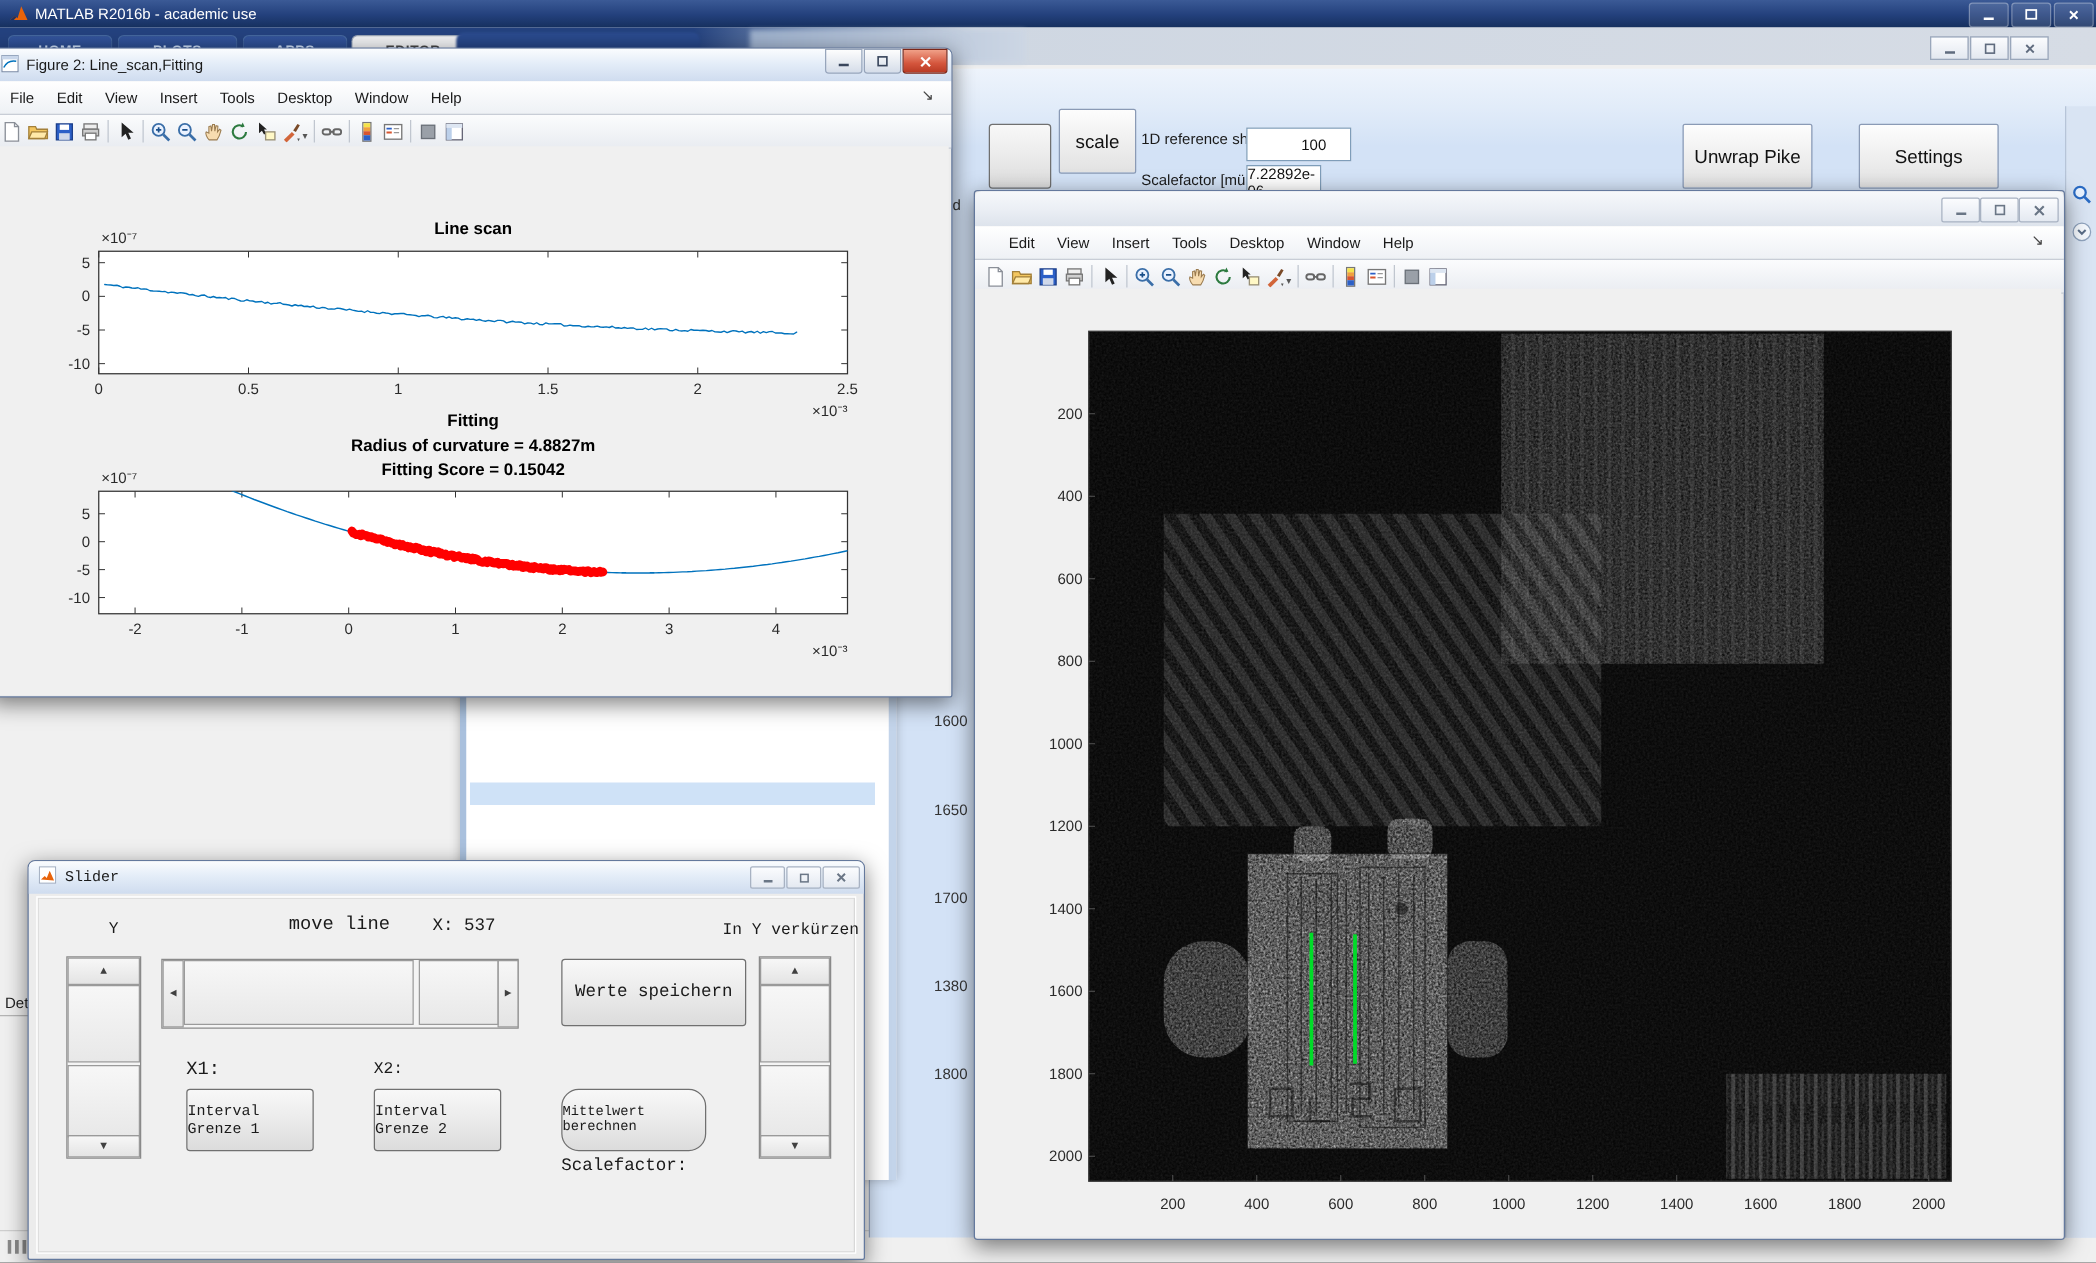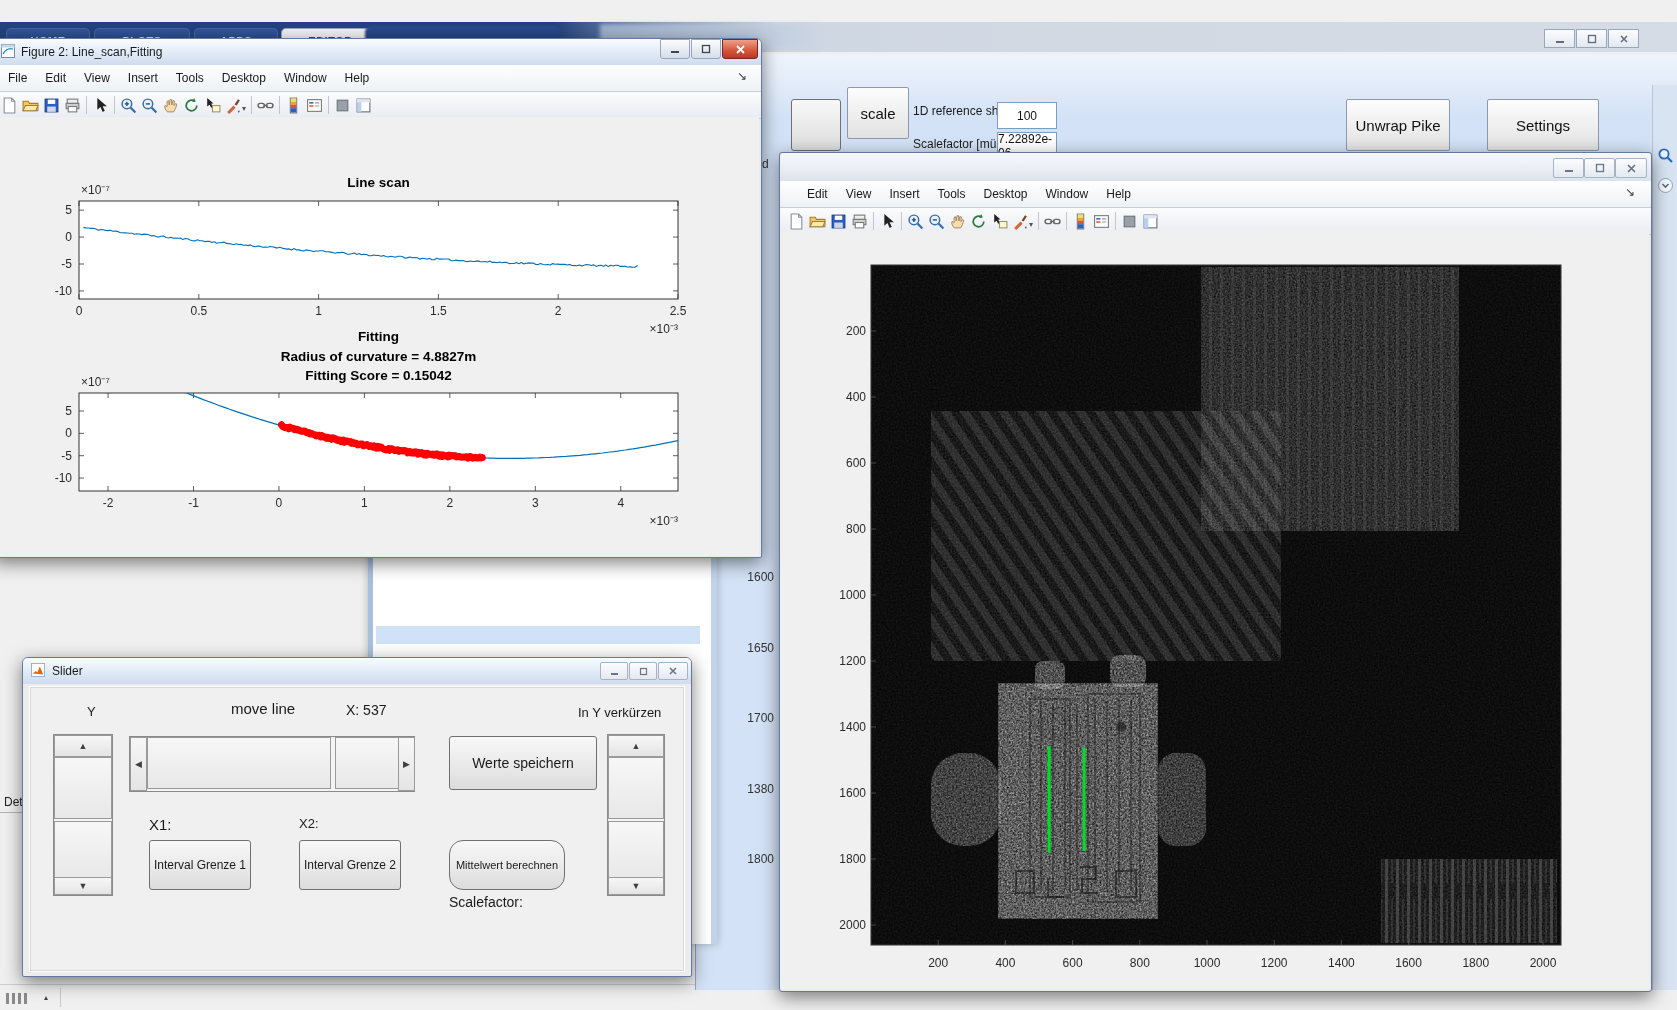--- a/index.html
+++ b/index.html
@@ -59,20 +59,46 @@
   .sarrow{position:absolute;display:flex;align-items:center;justify-content:center;
     font-size:9px;color:#404040;background:linear-gradient(180deg,#f7f7f7,#e4e4e4);border:1px solid #9a9a9a;}
   .sidelab{position:absolute;width:70px;text-align:right;font-size:12px;color:#333;}
   .imglab{font-size:12px;fill:#2a2a2a;font-family:"Liberation Sans",sans-serif;}
 </style>
 </head>
 <body>
 
 <div id="screen">
 
+  <div class="abs" id="titlebar">
+    <span class="abs" style="left:7px;top:3px;">
+      <svg width="16" height="16" viewBox="0 0 16 16">
+          <path d="M1 13l4-3.5 2 2L10 2l5 11z" fill="#e8630a"></path>
+          <path d="M1 13l4-3.5 1.2 1.2L4 13z" fill="#20315e"></path>
+        </svg>
+    </span>
+    <span style="margin-left:28px;">MATLAB R2016b - academic use</span>
+    <span class="abs" style="left:1573px;top:2px;display:flex;">
+      <span class="capbtn">
+          <svg width="12" height="12">
+            <rect x="2" y="8" width="8" height="2" fill="#fff"></rect>
+          </svg>
+        </span>
+      <span class="capbtn">
+          <svg width="12" height="12">
+            <rect x="2" y="2" width="8" height="7" fill="none" stroke="#fff" stroke-width="1.4"></rect>
+          </svg>
+        </span>
+      <span class="capbtn">
+          <svg width="12" height="12">
+            <path d="M3 3l6 6M9 3l-6 6" stroke="#fff" stroke-width="1.6"></path>
+          </svg>
+        </span>
+    </span>
+  </div>
 
   <div class="abs" id="ribbonrow">
     <div id="tabs">
         <div class="rtab" style="left: 6px; width: 82px;">HOME</div>
         <div class="rtab" style="left: 94px; width: 94px;">PLOTS</div>
         <div class="rtab" style="left: 194px; width: 82px;">APPS</div>
         <div class="rtab active" style="left: 281px; width: 97px;">EDITOR</div>
       </div>
     <div class="abs" style="left:365px;top:4px;width:195px;height:26px;border-radius:6px 6px 0 0;background:linear-gradient(#2c4c90,#1d3a76);filter:blur(1px);"></div>
     <div class="abs" style="left:600px;top:2px;width:220px;height:26px;background:linear-gradient(90deg,#9db0cc,#ccd6e4);filter:blur(2px);"></div>
@@ -107,21 +133,21 @@
     <span class="abs" style="left:44px;top:8px;font-size:8px;color:#444;">▴</span>
     <span class="abs" style="left:60px;top:3px;width:1px;height:19px;background:#c9c9c9;"></span>
   </div>
 
   <div class="abs" id="maingui" style="left:695px;top:55px;width:982px;height:935px;
        background:linear-gradient(180deg,#eef4fc 0px,#e2ecf9 30px,#d3e2f6 62px,#d3e2f6 100%);
        border-left:1px solid #97a9c4;">
     <div class="btn" style="left:95px;top:44px;width:48px;height:50px;"></div>
     <div class="gbtn" style="left:151px;top:32px;width:60px;height:50px;">scale</div>
     <div class="lbl" style="left:217px;top:49px;">1D reference shift [px]:</div>
-    <div class="tbox" style="left:301px;top:47px;width:58px;height:25px;">100</div>
+    <div class="tbox" style="left:301px;top:47px;width:58px;height:25px;padding-left:24px;">100</div>
     <div class="lbl" style="left:217px;top:82px;">Scalefactor [müm]</div>
     <div class="tbox" style="left:301px;top:77px;width:58px;height:26px;">7.22892e-06</div>
     <div class="gbtn" style="left:650px;top:44px;width:102px;height:50px;font-size:15px;">Unwrap Pike</div>
     <div class="gbtn" style="left:791px;top:44px;width:110px;height:50px;font-size:15px;">Settings</div>
     <div class="lbl" style="left:66px;top:102px;font-size:12px;color:#333;">d</div>
     <div id="sidelabels">
         <div class="sidelab" style="left: 8px; top: 515px;">1600</div>
         <div class="sidelab" style="left: 8px; top: 585.5px; text-align: right;">1650</div>
         <div class="sidelab" style="left: 8px; top: 656px;">1700</div>
         <div class="sidelab" style="left: 8px; top: 726.5px;">1380</div>
@@ -639,21 +665,21 @@
           <text x="385.5" y="263" text-anchor="middle" font-weight="bold" font-size="13.5" fill="#000" font-family="&quot;Liberation Sans&quot;,sans-serif">Fitting Score = 0.15042</text>
           <clipPath id="clip276">
             <rect x="86" y="276" width="599" height="98"></rect>
           </clipPath>
           <path d="M86.0 225.1L89.8 227.2L93.5 229.2L97.3 231.2L101.1 233.1L104.8 235.1L108.6 237.0L112.4 238.9L116.1 240.8L119.9 242.7L123.7 244.6L127.4 246.4L131.2 248.3L135.0 250.1L138.7 251.9L142.5 253.6L146.3 255.4L150.0 257.1L153.8 258.9L157.6 260.6L161.3 262.3L165.1 263.9L168.9 265.6L172.6 267.2L176.4 268.8L180.2 270.4L183.9 272.0L187.7 273.6L191.5 275.1L195.3 276.6L199.0 278.1L202.8 279.6L206.6 281.1L210.3 282.6L214.1 284.0L217.9 285.4L221.6 286.8L225.4 288.2L229.2 289.6L232.9 290.9L236.7 292.3L240.5 293.6L244.2 294.9L248.0 296.1L251.8 297.4L255.5 298.6L259.3 299.9L263.1 301.1L266.8 302.3L270.6 303.4L274.4 304.6L278.1 305.7L281.9 306.8L285.7 307.9L289.4 309.0L293.2 310.1L297.0 311.1L300.7 312.2L304.5 313.2L308.3 314.2L312.0 315.1L315.8 316.1L319.6 317.0L323.3 318.0L327.1 318.9L330.9 319.7L334.6 320.6L338.4 321.5L342.2 322.3L345.9 323.1L349.7 323.9L353.5 324.7L357.2 325.5L361.0 326.2L364.8 326.9L368.5 327.6L372.3 328.3L376.1 329.0L379.8 329.6L383.6 330.3L387.4 330.9L391.2 331.5L394.9 332.1L398.7 332.7L402.5 333.2L406.2 333.7L410.0 334.2L413.8 334.7L417.5 335.2L421.3 335.7L425.1 336.1L428.8 336.5L432.6 336.9L436.4 337.3L440.1 337.7L443.9 338.1L447.7 338.4L451.4 338.7L455.2 339.0L459.0 339.3L462.7 339.6L466.5 339.8L470.3 340.0L474.0 340.2L477.8 340.4L481.6 340.6L485.3 340.8L489.1 340.9L492.9 341.0L496.6 341.1L500.4 341.2L504.2 341.3L507.9 341.3L511.7 341.4L515.5 341.4L519.2 341.4L523.0 341.4L526.8 341.3L530.5 341.3L534.3 341.2L538.1 341.1L541.8 341.0L545.6 340.9L549.4 340.7L553.1 340.5L556.9 340.4L560.7 340.2L564.4 339.9L568.2 339.7L572.0 339.5L575.7 339.2L579.5 338.9L583.3 338.6L587.1 338.3L590.8 337.9L594.6 337.6L598.4 337.2L602.1 336.8L605.9 336.4L609.7 336.0L613.4 335.5L617.2 335.0L621.0 334.6L624.7 334.1L628.5 333.5L632.3 333.0L636.0 332.4L639.8 331.9L643.6 331.3L647.3 330.7L651.1 330.1L654.9 329.4L658.6 328.7L662.4 328.1L666.2 327.4L669.9 326.7L673.7 325.9L677.5 325.2L681.2 324.4L685.0 323.6" fill="none" stroke="#0072bd" stroke-width="1.2" stroke-linejoin="round" stroke-linecap="round" clip-path="url(#clip276)"></path>
           <path d="M288.5 307.8L289.7 309.5L290.9 310.0L292.1 310.7L293.3 310.7L294.5 310.4L295.6 311.7L296.8 310.1L298.0 311.2L299.2 311.3L300.4 311.5L301.6 312.7L302.8 312.2L304.0 312.2L305.1 313.3L306.3 313.1L307.5 314.1L308.7 314.3L309.9 314.1L311.1 314.0L312.3 314.2L313.5 315.6L314.7 316.1L315.8 315.5L317.0 316.9L318.2 316.2L319.4 316.9L320.6 317.6L321.8 317.7L323.0 318.9L324.2 318.2L325.3 318.4L326.5 318.2L327.7 319.9L328.9 318.6L330.1 319.8L331.3 320.2L332.5 320.0L333.7 321.3L334.9 320.4L336.0 321.4L337.2 321.1L338.4 322.2L339.6 320.8L340.8 321.2L342.0 321.4L343.2 322.8L344.4 323.4L345.5 322.7L346.7 323.3L347.9 324.5L349.1 323.2L350.3 323.1L351.5 325.3L352.7 324.6L353.9 323.9L355.1 324.6L356.2 325.1L357.4 324.5L358.6 326.2L359.8 325.4L361.0 326.5L362.2 326.5L363.4 326.2L364.6 327.9L365.7 327.7L366.9 327.3L368.1 326.9L369.3 327.0L370.5 328.9L371.7 328.3L372.9 328.1L374.1 327.6L375.3 328.6L376.4 329.5L377.6 328.8L378.8 328.9L380.0 330.1L381.2 328.9L382.4 329.5L383.6 331.0L384.8 329.4L385.9 330.9L387.1 329.8L388.3 330.1L389.5 331.3L390.7 332.2L391.9 332.5L393.1 332.9L394.3 332.8L395.5 331.8L396.6 333.2L397.8 331.7L399.0 331.8L400.2 332.5L401.4 333.4L402.6 333.5L403.8 333.0L405.0 332.7L406.1 334.3L407.3 333.6L408.5 333.6L409.7 334.0L410.9 333.6L412.1 333.6L413.3 334.2L414.5 335.7L415.7 334.6L416.8 334.4L418.0 336.0L419.2 335.9L420.4 335.1L421.6 336.0L422.8 334.8L424.0 335.1L425.2 337.1L426.3 335.7L427.5 336.6L428.7 335.7L429.9 336.6L431.1 337.8L432.3 336.5L433.5 338.0L434.7 336.3L435.9 337.0L437.0 337.3L438.2 337.7L439.4 337.0L440.6 338.0L441.8 338.3L443.0 337.0L444.2 337.0L445.4 338.5L446.5 339.2L447.7 337.9L448.9 339.4L450.1 337.9L451.3 339.1L452.5 338.9L453.7 338.6L454.9 339.8L456.1 338.3L457.2 339.3L458.4 338.4L459.6 338.7L460.8 338.8L462.0 338.6L463.2 339.9L464.4 339.7L465.6 339.6L466.7 339.6L467.9 340.0L469.1 340.3L470.3 340.1L471.5 339.9L472.7 339.9L473.9 339.7L475.1 341.1L476.3 339.8L477.4 339.5L478.6 340.3L479.8 341.2L481.0 340.9L482.2 340.2L483.4 340.9L484.6 341.1L485.8 340.7L486.9 340.0L488.1 340.9L489.3 340.6" fill="none" stroke="#ff0000" stroke-width="7" stroke-linejoin="round" stroke-linecap="round" clip-path="url(#clip276)"></path>
         </svg>
     </div>
   </div>
 
-  <div class="win" id="sliderwin" style="left:22px;top:657px;width:668px;height:318px;">
+  <div class="win" id="sliderwin" style="left:22px;top:688px;width:668px;height:318px;font-family:Liberation Mono, monospace;">
     <div class="wtitle">
       <span style="margin-left:8px;">
         <svg width="14" height="14" viewBox="0 0 16 16">
             <rect x="0.5" y="0.5" width="15" height="15" fill="#fff" stroke="#9aa7bb"></rect>
             <path d="M2 12l3.5-3 1.8 1.8L10 4l4 9z" fill="#e8630a"></path>
           </svg></span>
       <span style="margin-left:7px;">Slider</span>
       <span class="abs" style="left:576px;top:4px;display:flex;">
         <span class="wbtn flat" style="width:26px;height:16px;">
             <svg width="9" height="9">

